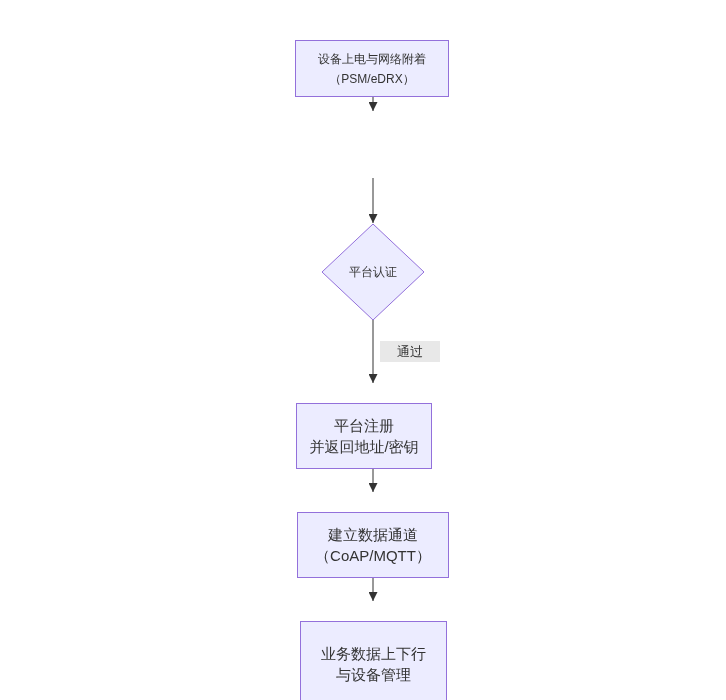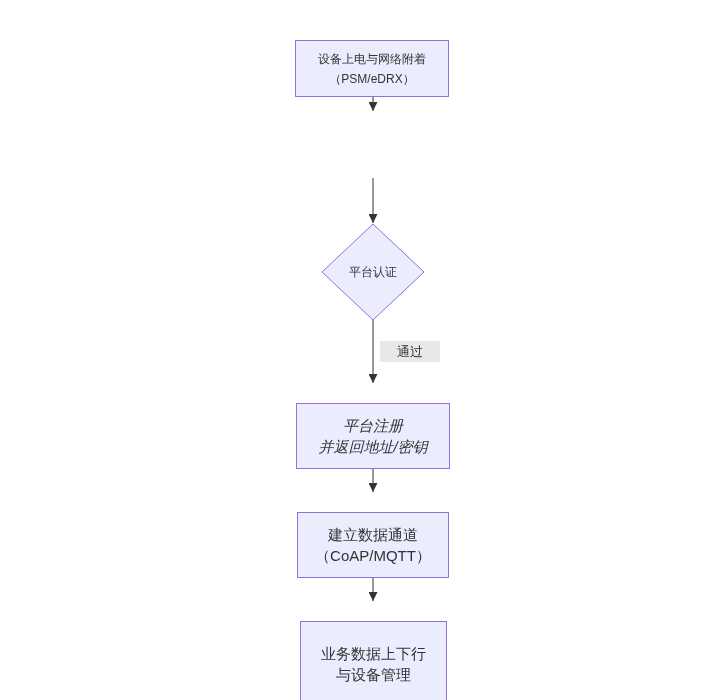--- a/index.html
+++ b/index.html
@@ -51,21 +51,21 @@
     line-height: 21px;
     color: var(--text-color, #333333);
     margin-top: 19px;
   }
   .node--small {
     font-size: 12px;
     line-height: 20px;
   }
   .node-1 { left: 295px; top: 21px;  width: 154px; height: 57px; }
   .node-2 { left: 299px; top: 112px; width: 148px; height: 66px; }
-  .node-3 { left: 296px; top: 384px; width: 154px; height: 66px; font-style: italic; }
+  .node-3 { left: 296px; top: 384px; width: 136px; height: 66px; }
   .node-4 { left: 297px; top: 493px; width: 152px; height: 66px; }
   .node-5 { left: 300px; top: 602px; width: 147px; height: 86px; }
   .diamond-label {
     position: absolute;
     left: 322px;
     top: 263px;
     width: 102px;
     text-align: center;
     font-size: 12px;
     line-height: 18px;

